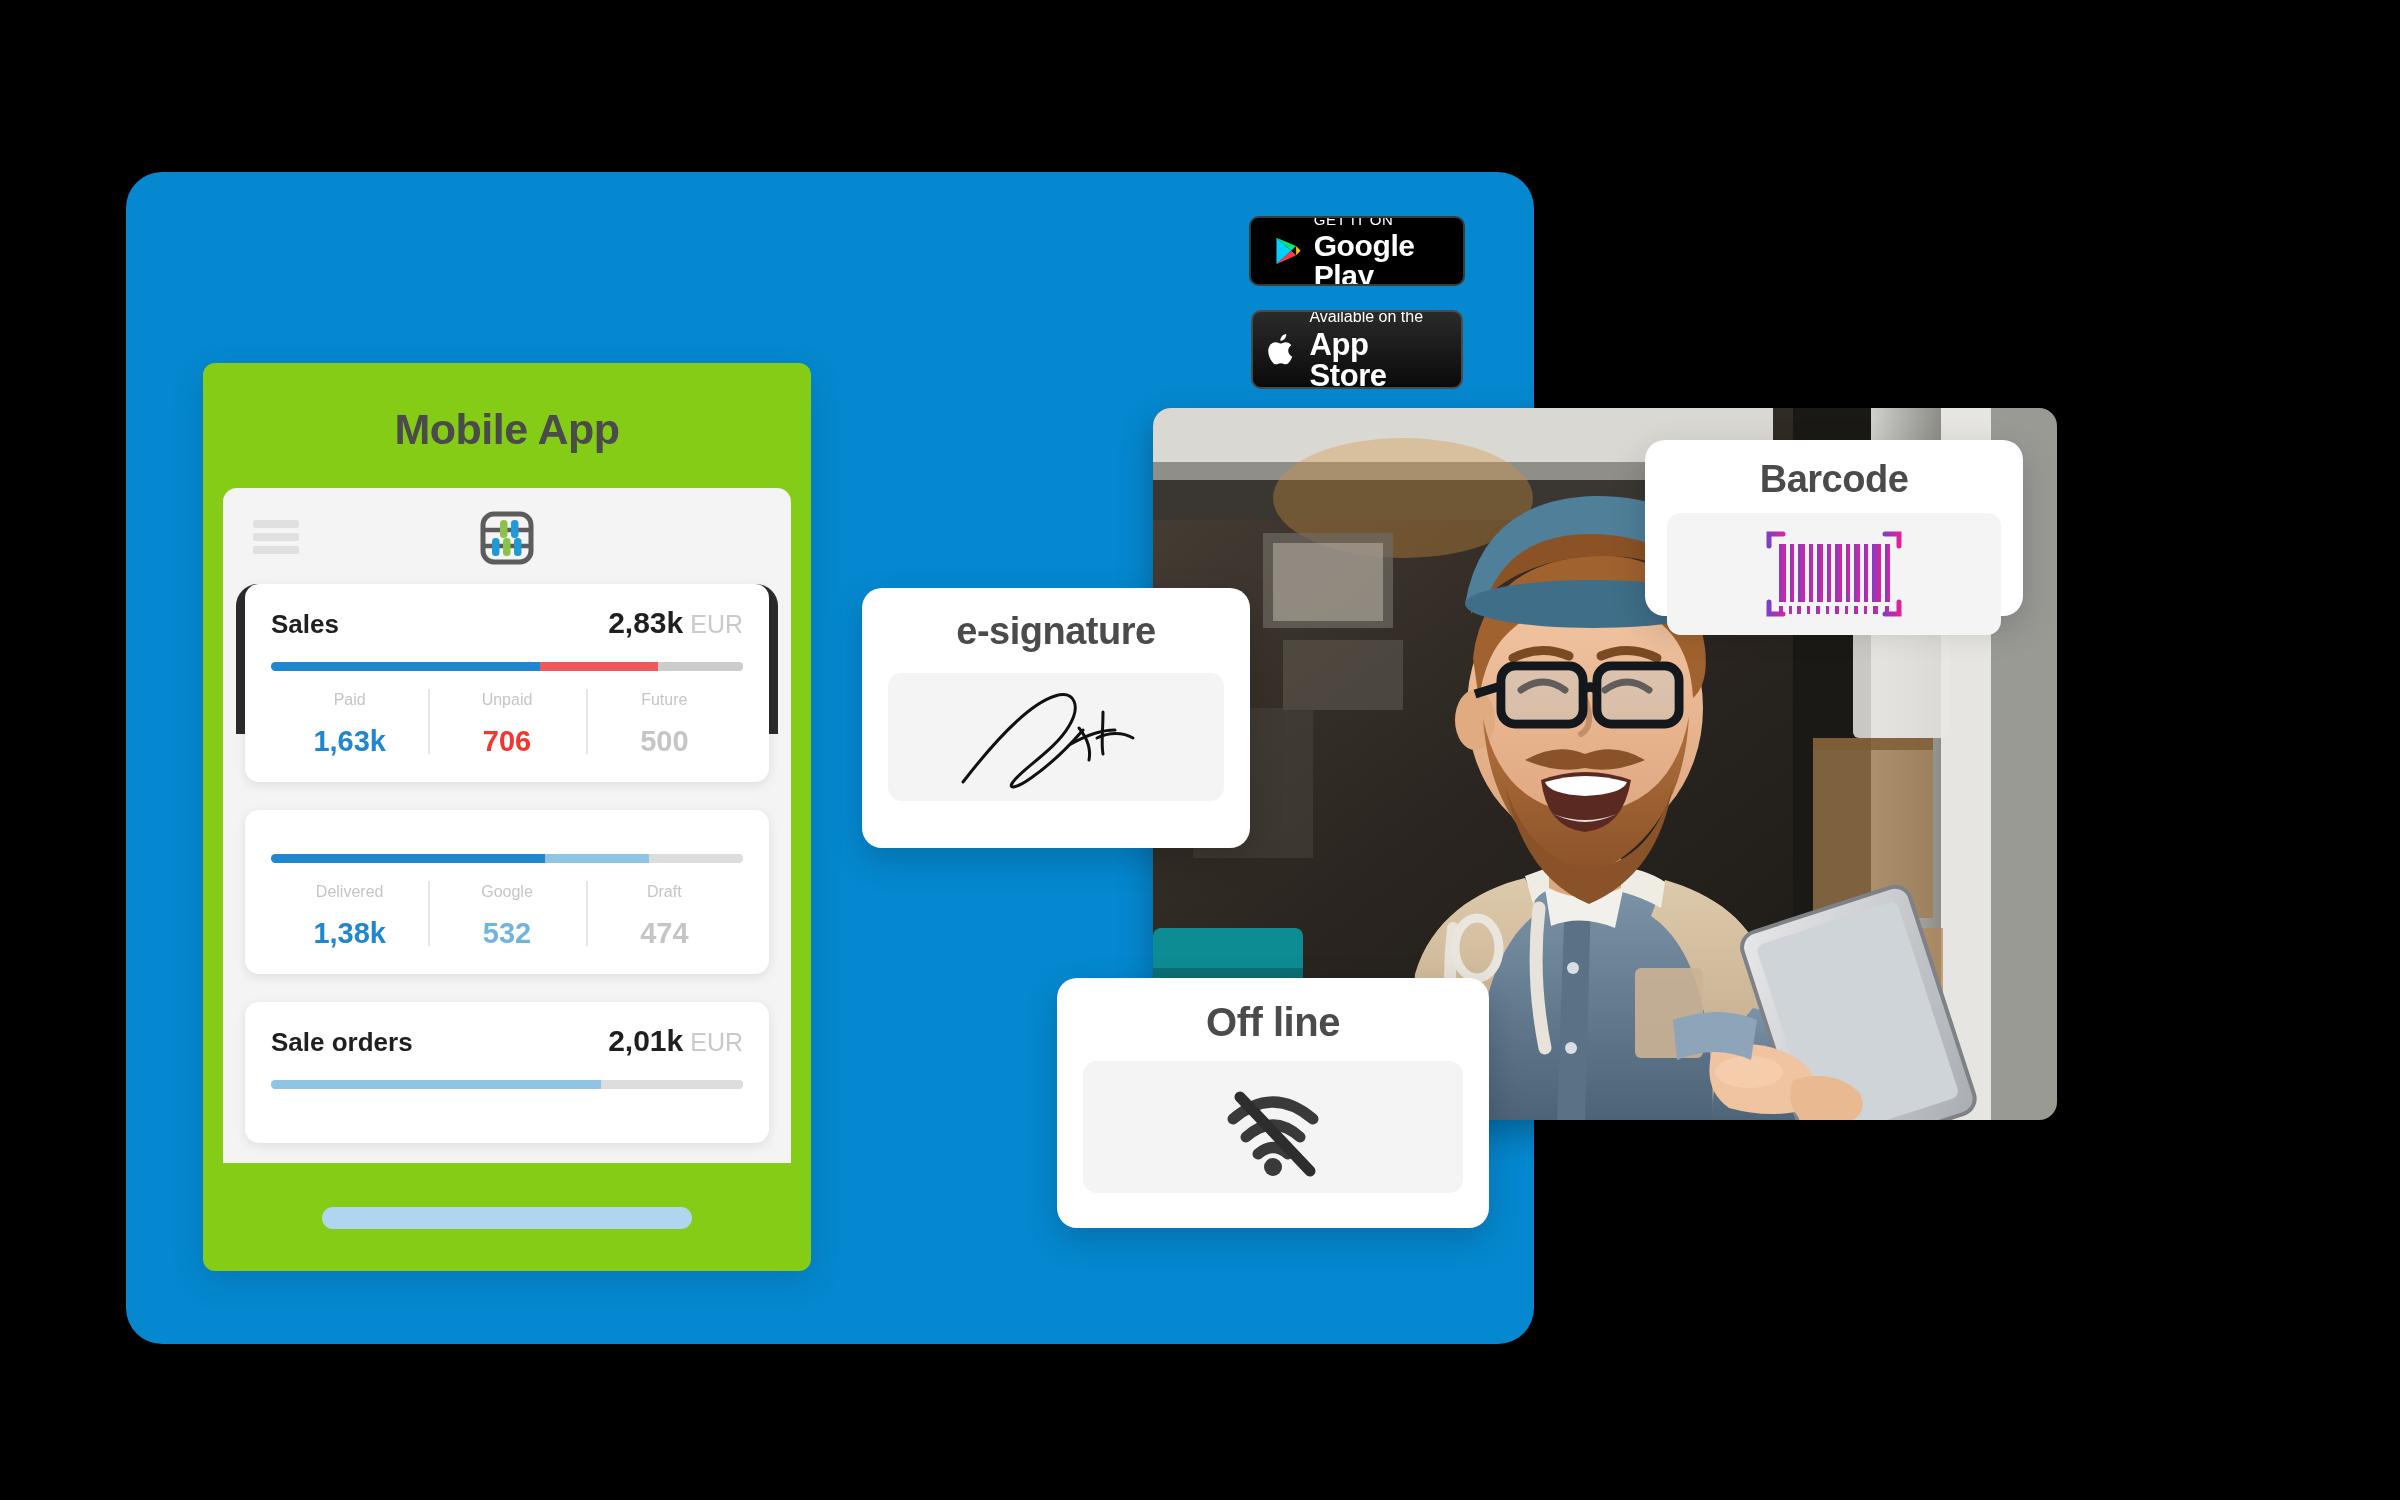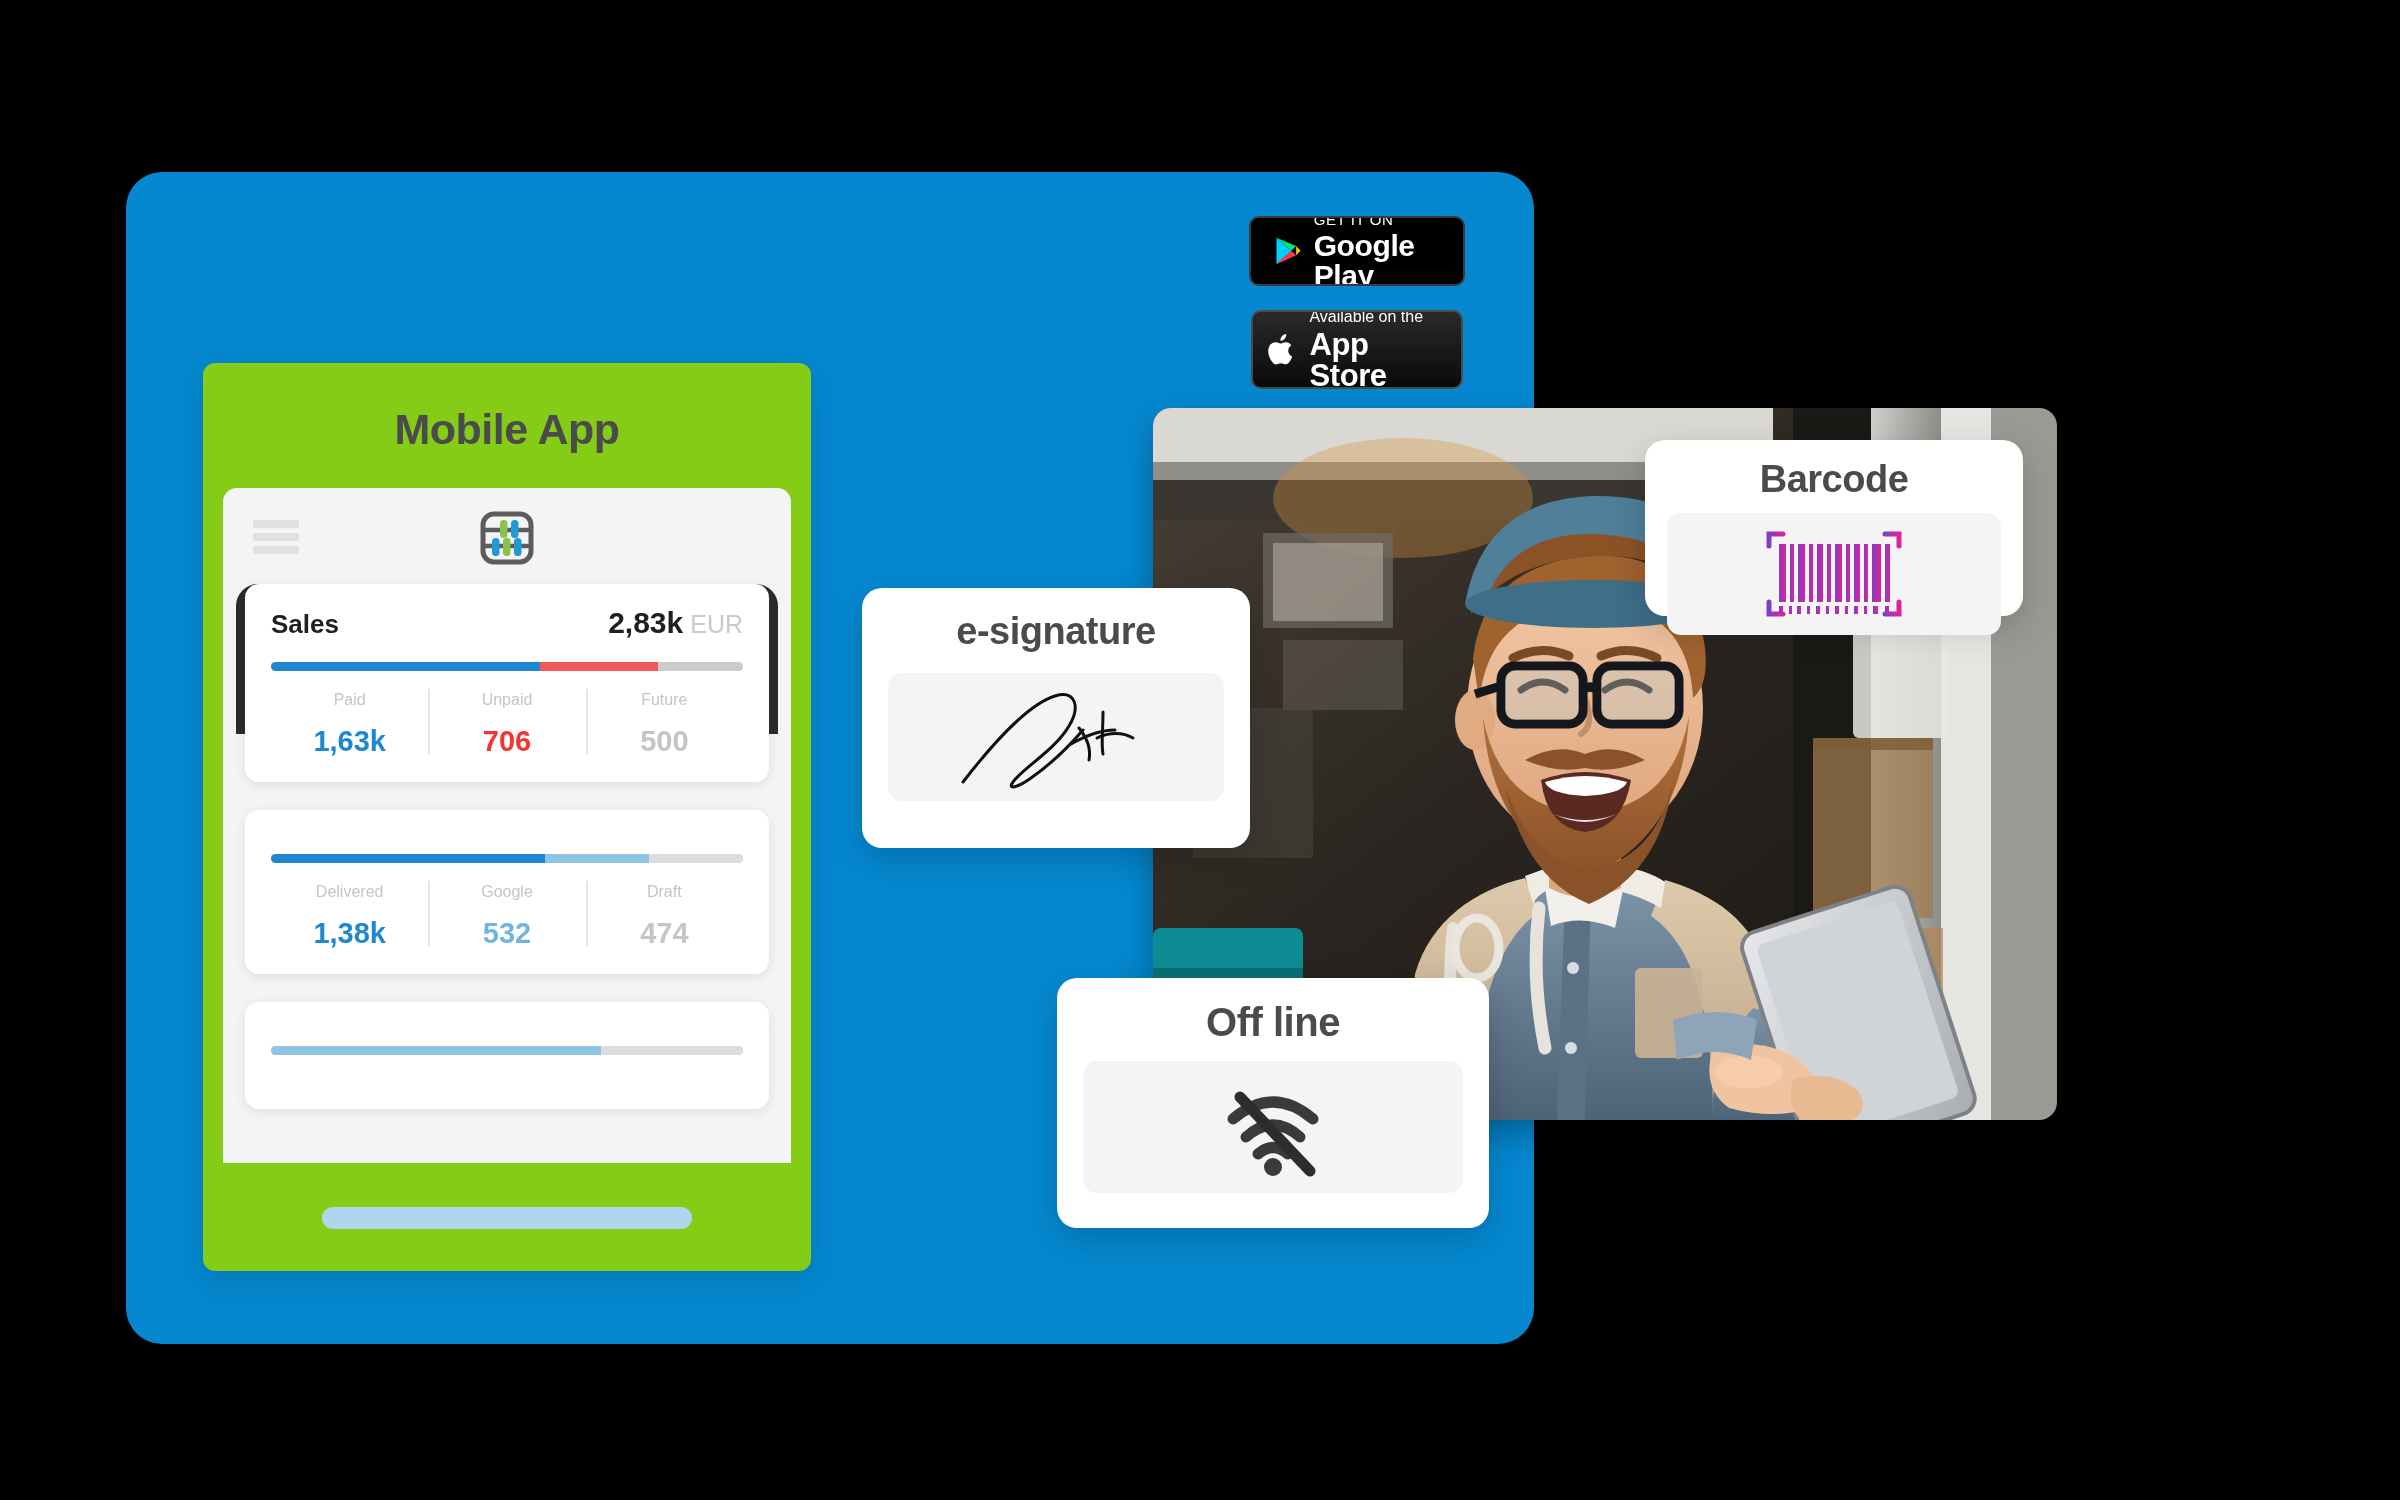--- a/index.html
+++ b/index.html
@@ -276,20 +276,26 @@
               <div class="val" style="color:#6fb5e0">532</div>
             </div>
             <div class="stat">
               <div class="lbl">Draft</div>
               <div class="val" style="color:#c5c5c5">474</div>
             </div>
           </div>
         </div>
 
         <div class="kpi-card">
+          <div class="kpi-head">
+            <div class="kpi-name">Sale orders</div>
+            <div class="kpi-amount-wrap">
+              <span class="kpi-amount">2,01k</span><span class="kpi-cur">EUR</span>
+            </div>
+          </div>
           <div class="bar">
             <span style="width:70%;background:#8fc4e5"></span>
             <span style="width:30%;background:#dddddd"></span>
           </div>
           <div style="height:34px"></div>
         </div>
 
       </div>
     </div>
 

